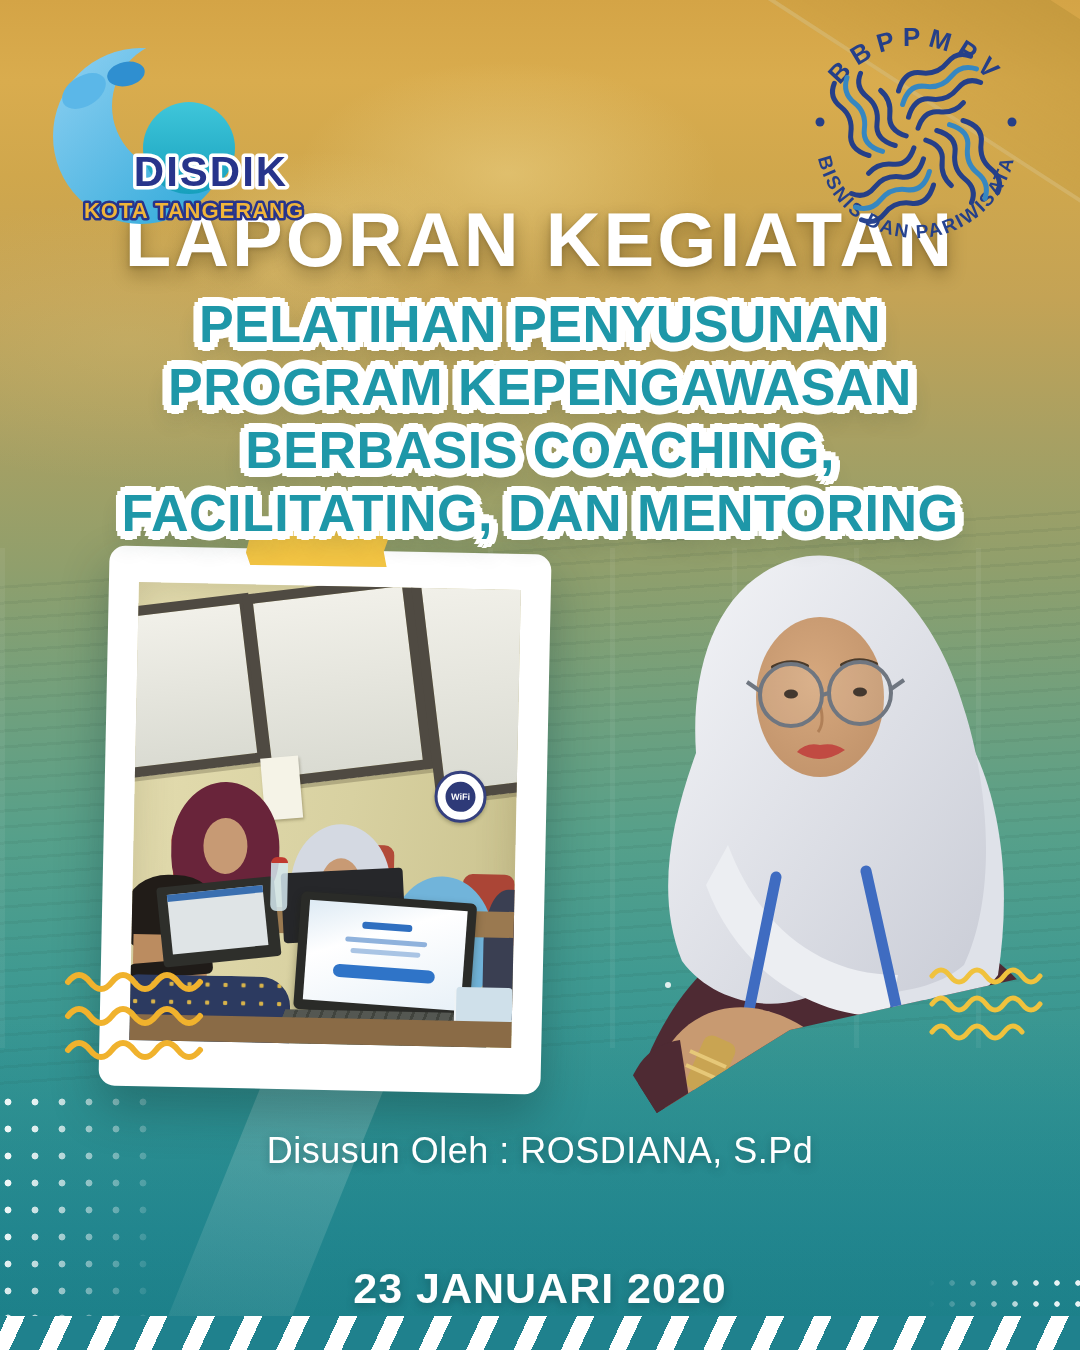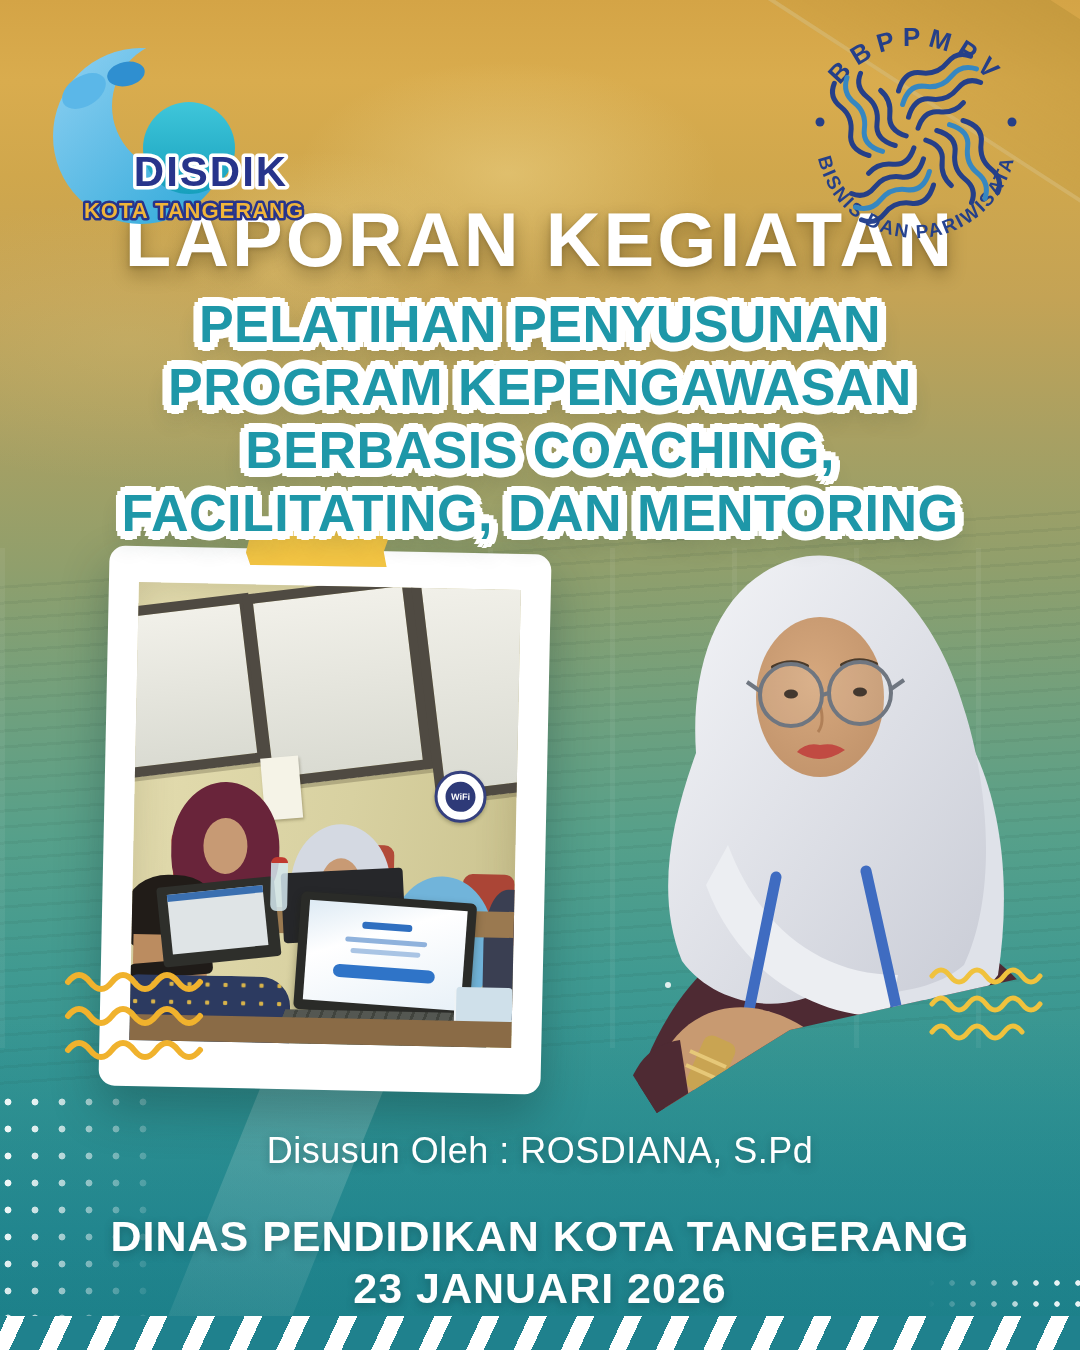--- a/index.html
+++ b/index.html
@@ -292,18 +292,17 @@
     <g fill="none" stroke="#f0c23d" stroke-width="5" stroke-linecap="round">
       <path d="M4 10 q9 -12 18 0 t18 0 t18 0 t18 0 t18 0 t18 0"></path>
       <path d="M4 38 q9 -12 18 0 t18 0 t18 0 t18 0 t18 0 t18 0"></path>
       <path d="M4 66 q9 -12 18 0 t18 0 t18 0 t18 0 t18 0"></path>
     </g>
   </svg>
 
   <div class="abs author">
     <div>Disusun Oleh : ROSDIANA, S.Pd</div>
   </div>
-  <div class="abs orgline">DINAS PENDIDIKAN KOTA TANGERANG</div>
-  <div class="abs dateline">23 JANUARI 2026</div>
+  <div class="abs dateline">23 JANUARI 2020</div>
 
   <div class="abs stripes"></div>
 
 </div>
 
 </body></html>

